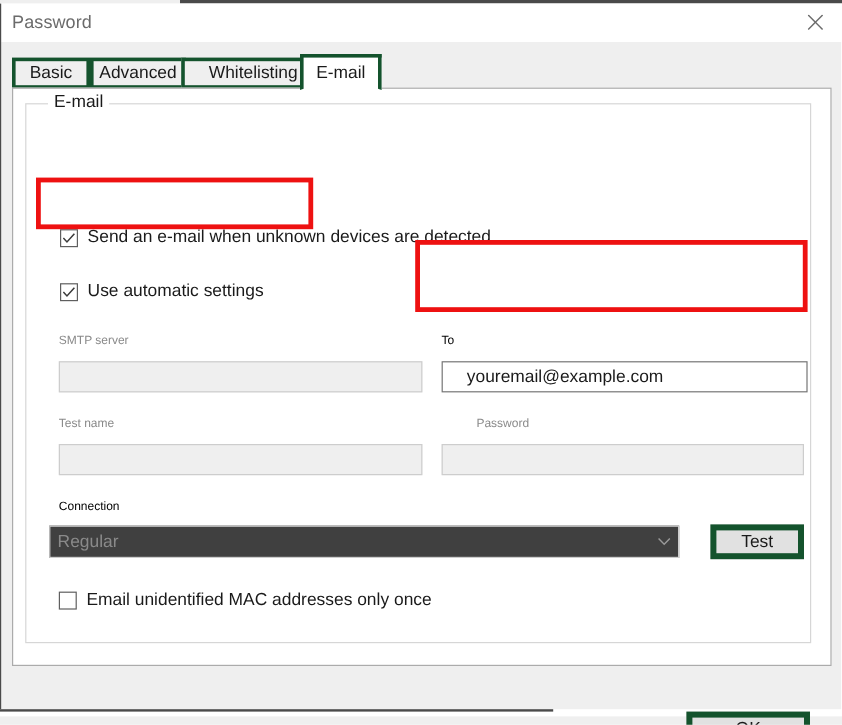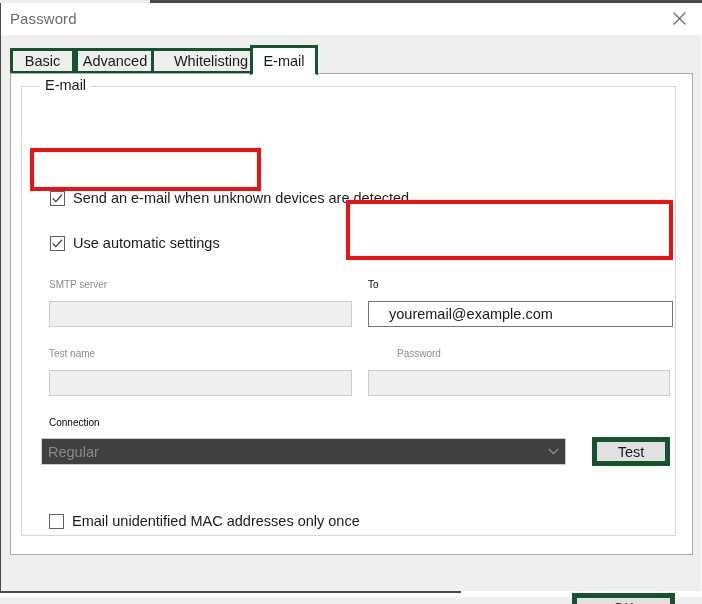--- a/index.html
+++ b/index.html
@@ -349,21 +349,21 @@
           <svg width="11" height="7" viewBox="0 0 11 7">
             <polyline points="0.8,0.8 5.5,5.6 10.2,0.8" fill="none" stroke="#9a9a9a" stroke-width="1.2"></polyline>
           </svg>
         </span>
       </div>
 
       <div class="push-button" id="test-button">
         <span>Test</span>
       </div>
 
-      <div class="checkbox-row" style="left:38px; top:439px;">
+      <div class="checkbox-row" style="left:38px; top:418px;">
         <span class="checkbox-box"></span>
         <span class="checkbox-label">Email unidentified MAC addresses only once</span>
       </div>
 
     </div>
 
     <div class="push-button" id="ok-button">
       <span>OK</span>
     </div>
 

